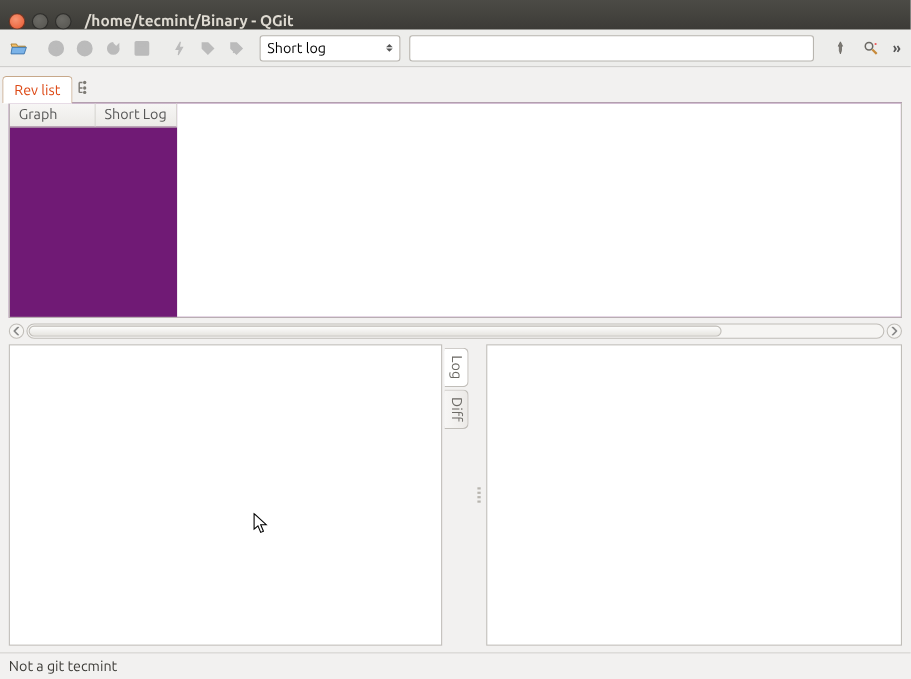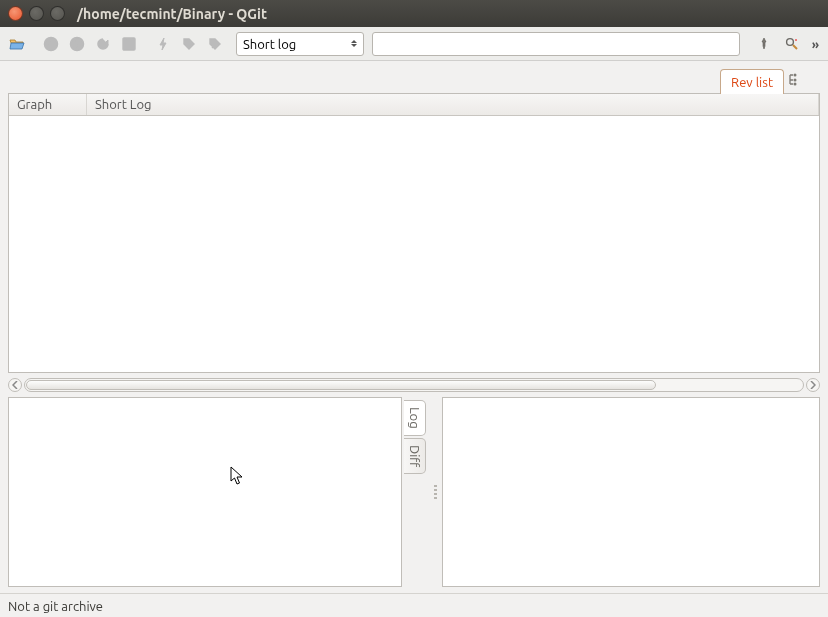--- a/index.html
+++ b/index.html
@@ -1,19 +1,19 @@
 <!DOCTYPE html>
 <html><head>
 <meta charset="utf-8">
 <style>
 * { margin: 0; padding: 0; box-sizing: border-box; font-family: "Ubuntu", "Liberation Sans", Arial, sans-serif; font-size: 13px; }
 body { background: #f2f1f0; width: 828px; height: 617px; overflow: hidden; display: flex; flex-direction: column; }
 
 
-.titlebar { height: 27px; background: linear-gradient(#4c4b46, #3c3b37); display: flex; align-items: center; padding: 0 8px; gap: 8px; }
+.titlebar { height: 27px; background: linear-gradient(#4c4b46, #3c3b37); display: flex; align-items: flex-end; padding: 0 8px; gap: 8px; }
 .window-controls { display: flex; gap: 6px; }
 .wc { width: 15px; height: 15px; border-radius: 50%; border: 1px solid rgba(0,0,0,0.5); }
 .wc-close { background: radial-gradient(circle at 40% 35%, #f79674, #e8572f); }
 .wc-min, .wc-max { background: radial-gradient(circle at 40% 35%, #6b6a65, #55544f); }
 .title-text { color: #dfdbd2; font-weight: bold; font-size: 14px; margin-left: 4px; }
 
 
 .toolbar { height: 34px; background: #ededeb; border-bottom: 1px solid #d0cfcd; display: flex; align-items: center; padding: 0 6px; gap: 4px; }
 .tbtn { width: 22px; height: 22px; display: flex; align-items: center; justify-content: center; border-radius: 3px; }
 .tbtn svg { width: 16px; height: 16px; }
@@ -21,27 +21,27 @@
 .combo { height: 24px; width: 128px; background: #fff; border: 1px solid #b8b5af; border-radius: 3px; display: flex; align-items: center; padding: 0 6px; justify-content: space-between; margin-left: 6px; }
 .combo-spin { display: flex; flex-direction: column; gap: 1px; }
 .combo-spin div { width: 0; height: 0; border-left: 3px solid transparent; border-right: 3px solid transparent; }
 .combo-spin .up { border-bottom: 3px solid #555; }
 .combo-spin .down { border-top: 3px solid #555; }
 .searchbox { height: 24px; flex: 1; max-width: 368px; background: #fff; border: 1px solid #b8b5af; border-radius: 3px; margin-left: 4px; padding: 0 6px; outline: none; }
 .toolbar-right { margin-left: auto; display: flex; align-items: center; gap: 6px; }
 .chevrons { color: #555; font-weight: bold; padding: 0 3px; }
 
 
-.tabstrip { height: 32px; display: flex; align-items: flex-end; padding: 0 20px; justify-content: flex-end; }
+.tabstrip { height: 32px; display: flex; align-items: flex-end; padding: 0 2px; justify-content: flex-start; }
 .tab { border: 1px solid #c7a88a; border-bottom: none; border-radius: 4px 4px 0 0; padding: 5px 10px; background: #fff; color: #dd4814; font-size: 13px; position: relative; top: 1px; }
 .tabstrip-right { padding-bottom: 2px; padding-right: 2px; }
 
 
 .content { flex: 1; display: flex; flex-direction: column; padding: 0 8px 6px 8px; gap: 4px; }
-.table-wrap { border: 1px solid #c0bdb8; background: #6d28d9; display: flex; flex-direction: column; height: 280px; }
+.table-wrap { border: 1px solid #c0bdb8; background: #701a75; display: flex; flex-direction: row; height: 196px; }
 .thead { display: flex; background: linear-gradient(#f7f6f5, #eceae7); border-bottom: 1px solid #c8c5c0; height: 22px; }
 .th { padding: 3px 8px; color: #555; border-right: 1px solid #d8d6d2; font-size: 13px; }
 .th-graph { width: 78px; }
 .th-short { flex: 1; }
 .th-author { width: 228px; border-right: none; }
 .tbody { flex: 1; background: #fff; }
 
 .hscroll { height: 16px; display: flex; align-items: center; gap: 2px; }
 .hscroll .arrow { width: 14px; height: 14px; border: 1px solid #c0bdb8; border-radius: 8px; background: #f6f5f3; display: flex; align-items: center; justify-content: center; }
 .hscroll .arrow svg { width: 6px; height: 8px; }
@@ -213,20 +213,20 @@
           <span></span>
           <span></span>
           <span></span>
         </div>
     </div>
     <div class="pane-right"></div>
   </div>
 </div>
 
 <div class="statusbar">
-  <span>Not a git archive</span>
+  <span>Not a git tecmint</span>
 </div>
 
 <div class="cursor">
   <svg viewBox="0 0 16 22">
       <path d="M1 1 L1 15 L4.5 12 L7 18 L9.5 17 L7 11 L12 11 Z" fill="#fff" stroke="#000" stroke-width="1"></path>
     </svg>
 </div>
 
 </body></html>

